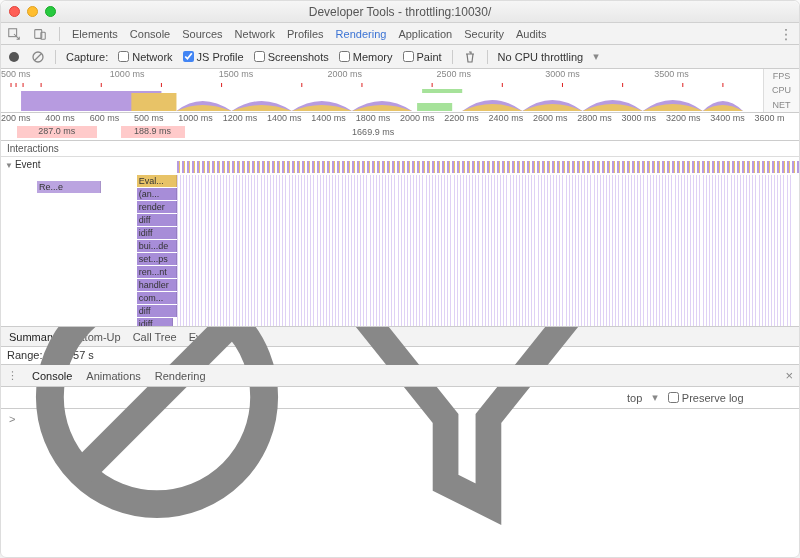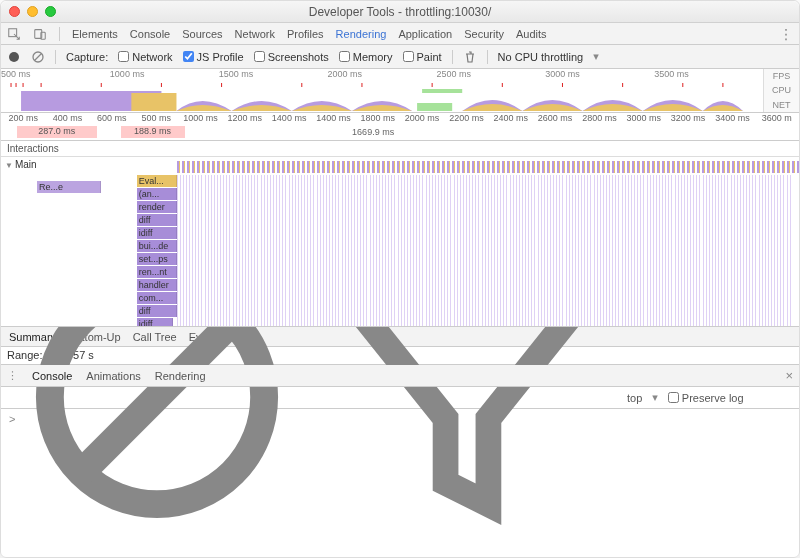--- a/index.html
+++ b/index.html
@@ -24,21 +24,21 @@
 .sep { width:1px; height:14px; background:#ccc; }
 .overview { height: 44px; border-bottom:1px solid #ccc; position:relative; display:flex; }
 .ov-main { flex:1; position:relative; background:#fff; }
 .ruler-top { height:12px; display:flex; font-size:9px; color:#888; }
 .ruler-top span { flex:1; text-align:left; }
 .ov-body { height:32px; position:relative; overflow:hidden; }
 .ov-side { width:36px; background:#f8f8f8; border-left:1px solid #ddd; display:flex; flex-direction:column; font-size:9px; color:#888; }
 .ov-side div { flex:1; display:flex; align-items:center; justify-content:center; }
 .ruler2 { height:28px; border-bottom:1px solid #ccc; background:#fff; font-size:9px; color:#666; position:relative; }
 .ruler2-row { height:13px; display:flex; }
-.ruler2-row span { flex:1; text-align:center; }
+.ruler2-row span { flex:1; }
 .ruler2 .pink { position:absolute; top:13px; height:12px; background:rgba(255,150,150,0.5); font-size:9px; color:#555; text-align:center; overflow:hidden; white-space:nowrap; }
 .interactions { height:16px; border-bottom:1px solid #ddd; background:#fff; font-size:10px; padding:2px 6px; color:#555; }
 .flame-area { height:170px; border-bottom:1px solid #ccc; background:#fff; position:relative; overflow:hidden; }
 .main-label { position:absolute; left:4px; top:2px; font-size:10px; color:#333; }
 .main-label::before { content:"▼"; font-size:8px; margin-right:2px; color:#888;}
 .bar { position:absolute; height:12px; font-size:9px; color:#333; overflow:hidden; white-space:nowrap; padding:0 2px; line-height:12px; border-right:1px solid rgba(0,0,0,0.1); }
 .purple { background:#bba4e0; }
 .gold { background:#e8c367; }
 .dkpurple { background:#a78dd8; }
 .tooltip { position:absolute; background:#fffde6; border:1px solid #c5b800; padding:1px 4px; font-size:9px; color:#444; white-space:nowrap; z-index:10; }
@@ -207,21 +207,21 @@
       <span>3600 m</span>
   </div>
   <div class="pink" style="left:2%;width:10%">287.0 ms</div>
   <div class="pink" style="left:15%;width:8%">188.9 ms</div>
   <div style="position:absolute;top:14px;left:44%;font-size:9px;color:#666">1669.9 ms</div>
 </div>
 
 <div class="interactions"><span>Interactions</span></div>
 
 <div class="flame-area">
-  <div class="main-label">Main</div>
+  <div class="main-label">Event</div>
 
   <div class="bar purple" style="left:4.5%; top:24px; width:8%">Re...e</div>
 
   <div class="bar gold" style="left:17%; top:18px; width:5%">Eval...</div>
 
 
   <div class="bar dkpurple" style="left:17%; top:31px; width:5%">(an...</div>
   <div class="bar dkpurple" style="left:17%; top:44px; width:5%">render</div>
   <div class="bar dkpurple" style="left:17%; top:57px; width:5%">diff</div>
   <div class="bar dkpurple" style="left:17%; top:70px; width:5%">idiff</div>

